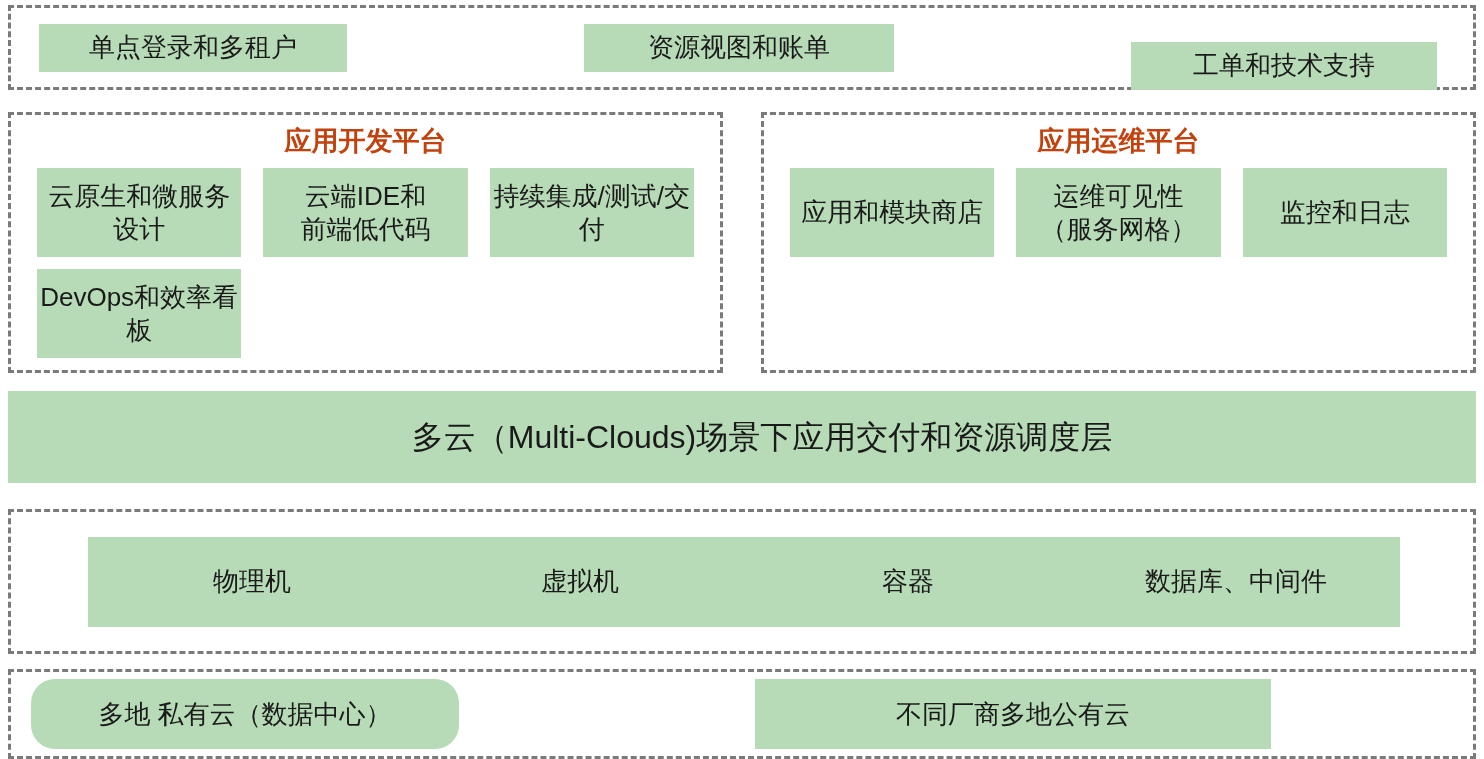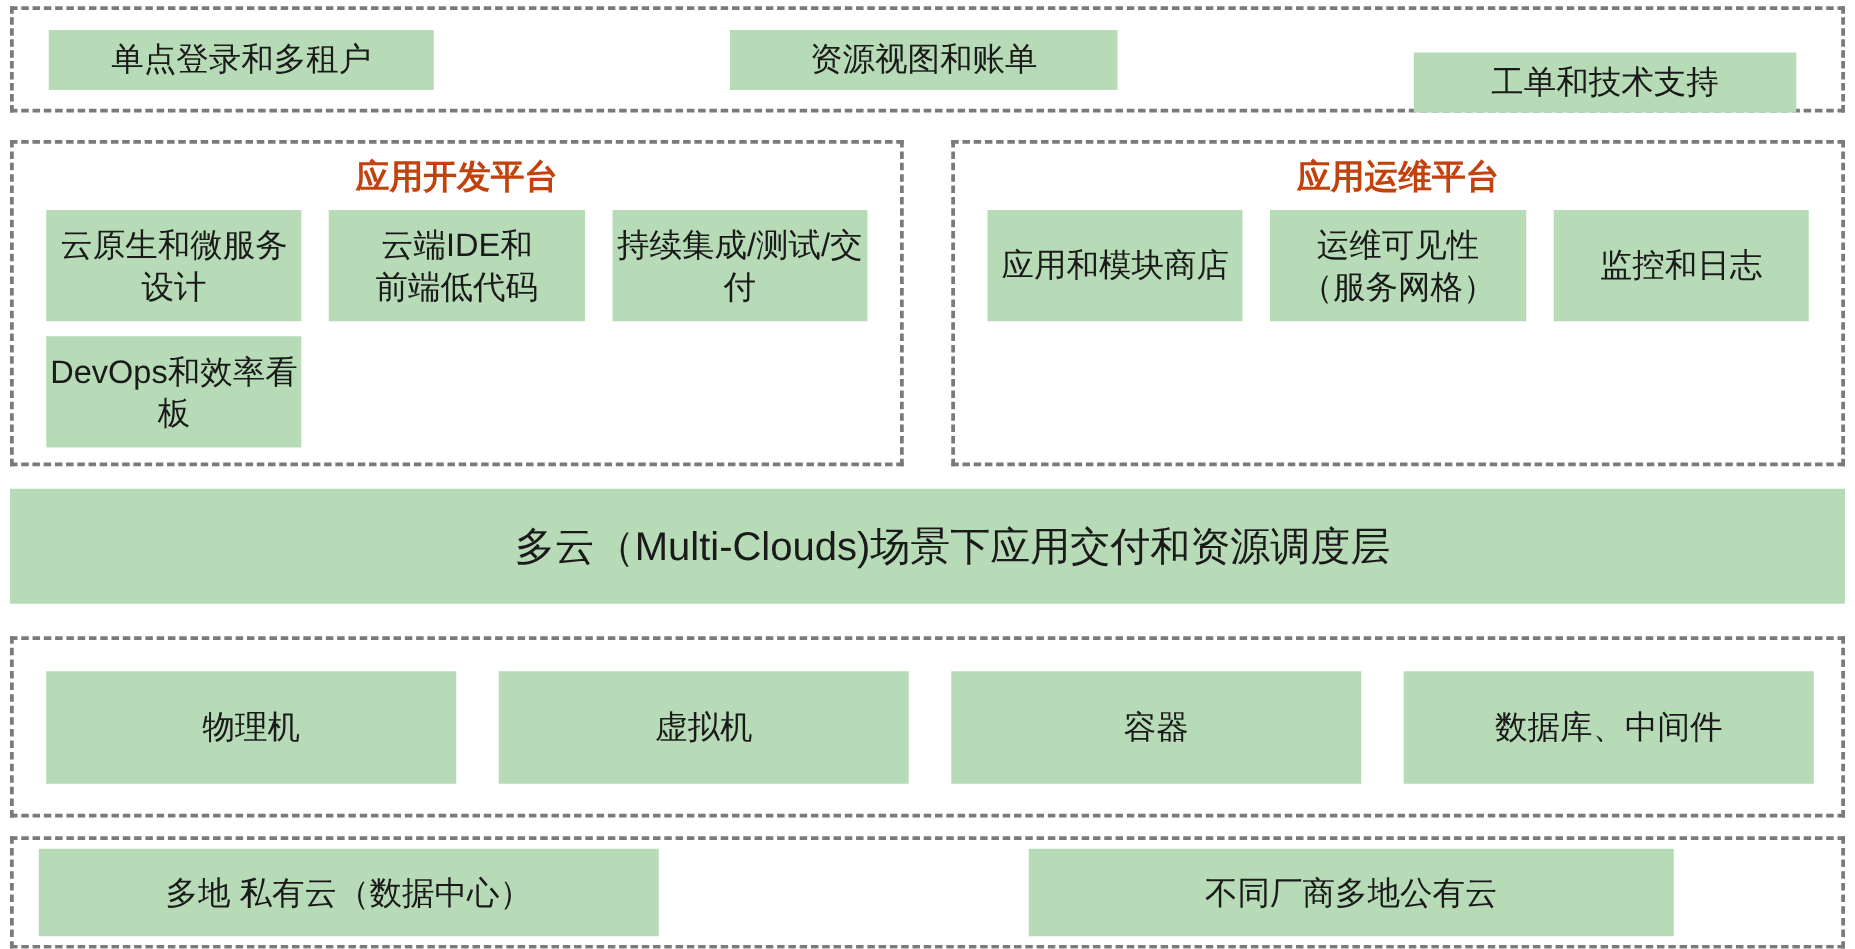--- a/index.html
+++ b/index.html
@@ -77,35 +77,35 @@
     font-size: 32px;
     padding-left: 40px;
   }
   
   .row-infra {
     flex: 0 0 auto;
     margin-top: 26px;
     height: 145px;
     display: flex;
     align-items: center;
-    justify-content: space-between;
+    justify-content: center;
     padding: 0 22px 0 26px;
   }
   .row-infra .gbox { width: 328px; height: 90px; }
   
   .row-cloud {
     flex: 0 0 auto;
     margin-top: 15px;
     height: 90px;
     display: flex;
     align-items: center;
     padding: 0 20px;
   }
   .row-cloud .gbox { height: 70px; }
-  .cloud1 { width: 496px; }
+  .cloud1 { width: 428px; border-radius: 24px; }
   .cloud2 { width: 516px; margin-left: 296px; }
 </style>
 </head>
 <body>
 
 <div class="page">
 
   <section class="dashed row-top">
     <div class="gbox w1">单点登录和多租户</div>
     <div class="gbox w3">资源视图和账单</div>

